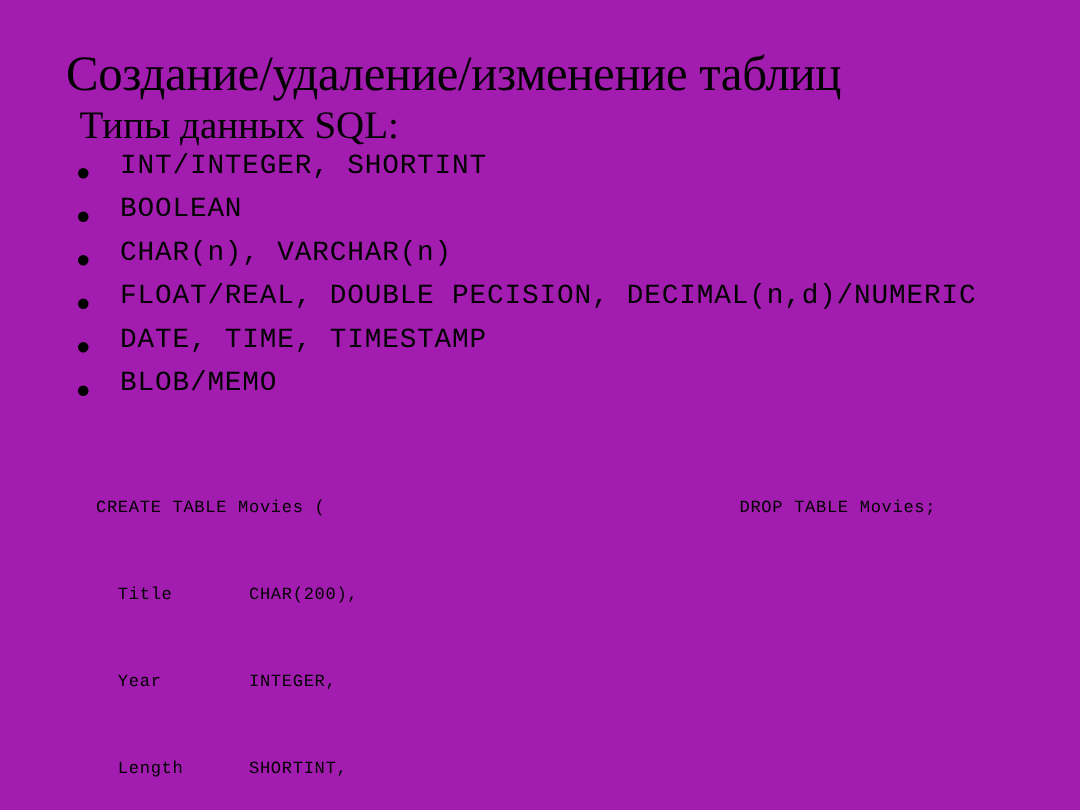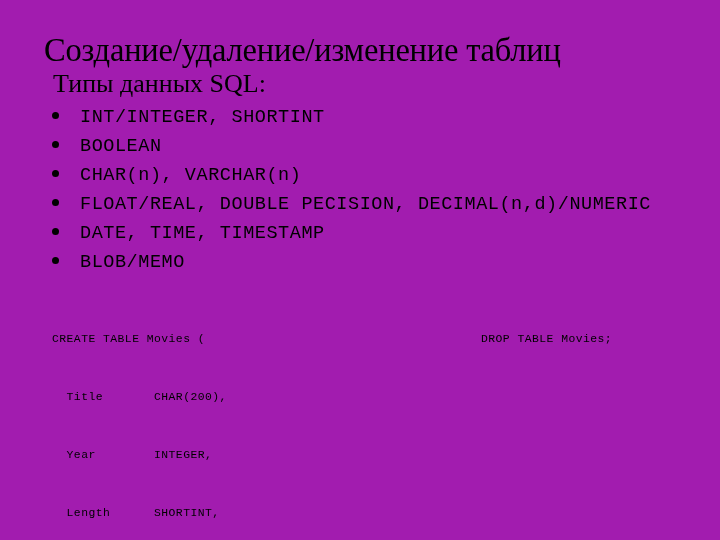--- a/index.html
+++ b/index.html
@@ -54,21 +54,21 @@
     width: 660px;
     margin: 0;
     padding: 0;
     list-style: none;
   }
   .bullet-item {
     position: relative;
     height: 29px;
     padding-left: 30px;
     display: flex;
-    align-items: flex-end;
+    align-items: flex-start;
     white-space: nowrap;
   }
   .bullet-marker {
     position: absolute;
     left: 2px;
     top: 50%;
     width: 7px;
     height: 7px;
     margin-top: -3px;
     border-radius: 50%;
@@ -100,20 +100,21 @@
     line-height: 19.4px;
     letter-spacing: 0.45px;
     color: #000000;
     white-space: pre;
   }
   .code-col-left  { left: 52px;  width: 420px; }
   .code-col-right { left: 481px; width: 239px; }
   .code-line {
     height: 19.4px;
     white-space: pre;
+    margin-left: 12px;
   }
   .code-line.blank::after { content: "\00a0"; }
 </style>
 </head>
 <body>
 
 <div class="slide">
 
   <h1 class="slide-title">Создание/удаление/изменение таблиц</h1>
 

